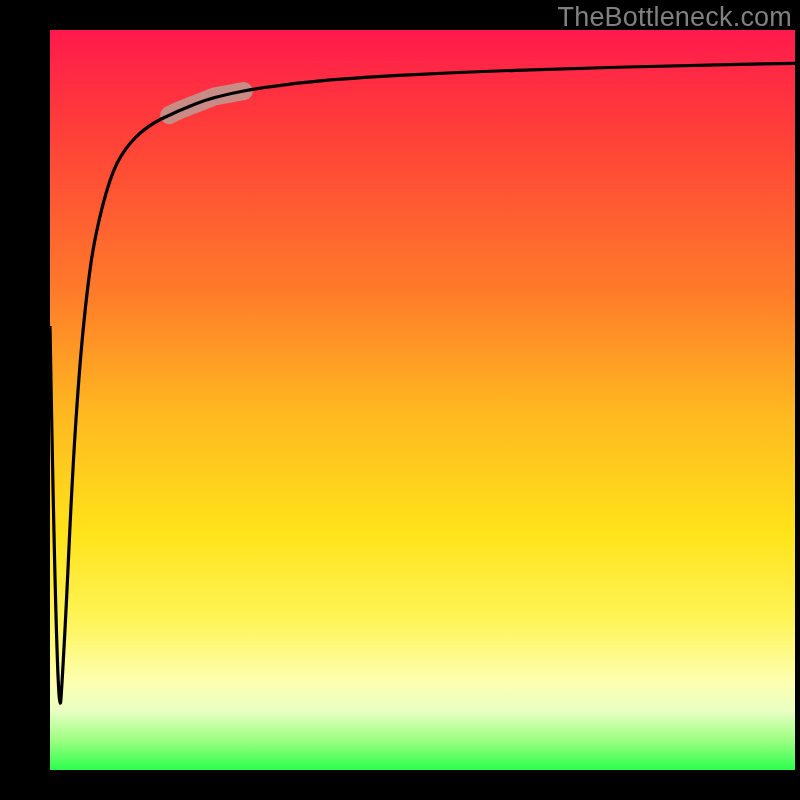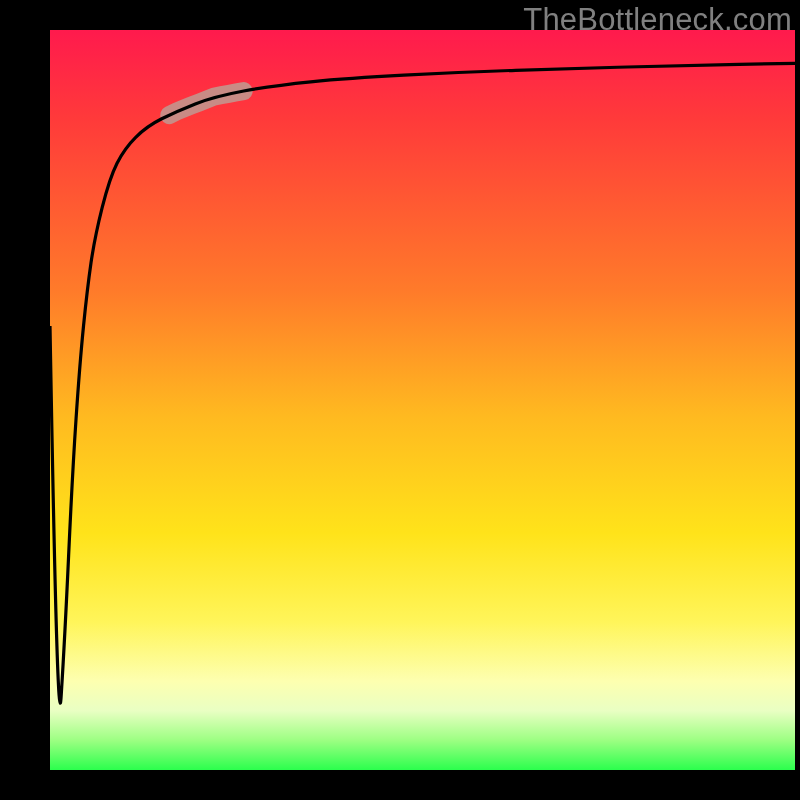--- a/index.html
+++ b/index.html
@@ -15,21 +15,21 @@
     position: relative;
     width: 800px;
     height: 800px;
     background: #000;
   }
   .watermark {
     position: absolute;
     top: 2px;
     right: 8px;
     color: #808080;
-    font-size: 31px;
+    font-size: 27px;
     letter-spacing: 0.2px;
     z-index: 10;
   }
   .plot-area {
     position: absolute;
     left: 50px;
     top: 30px;
     width: 745px;
     height: 740px;
     

